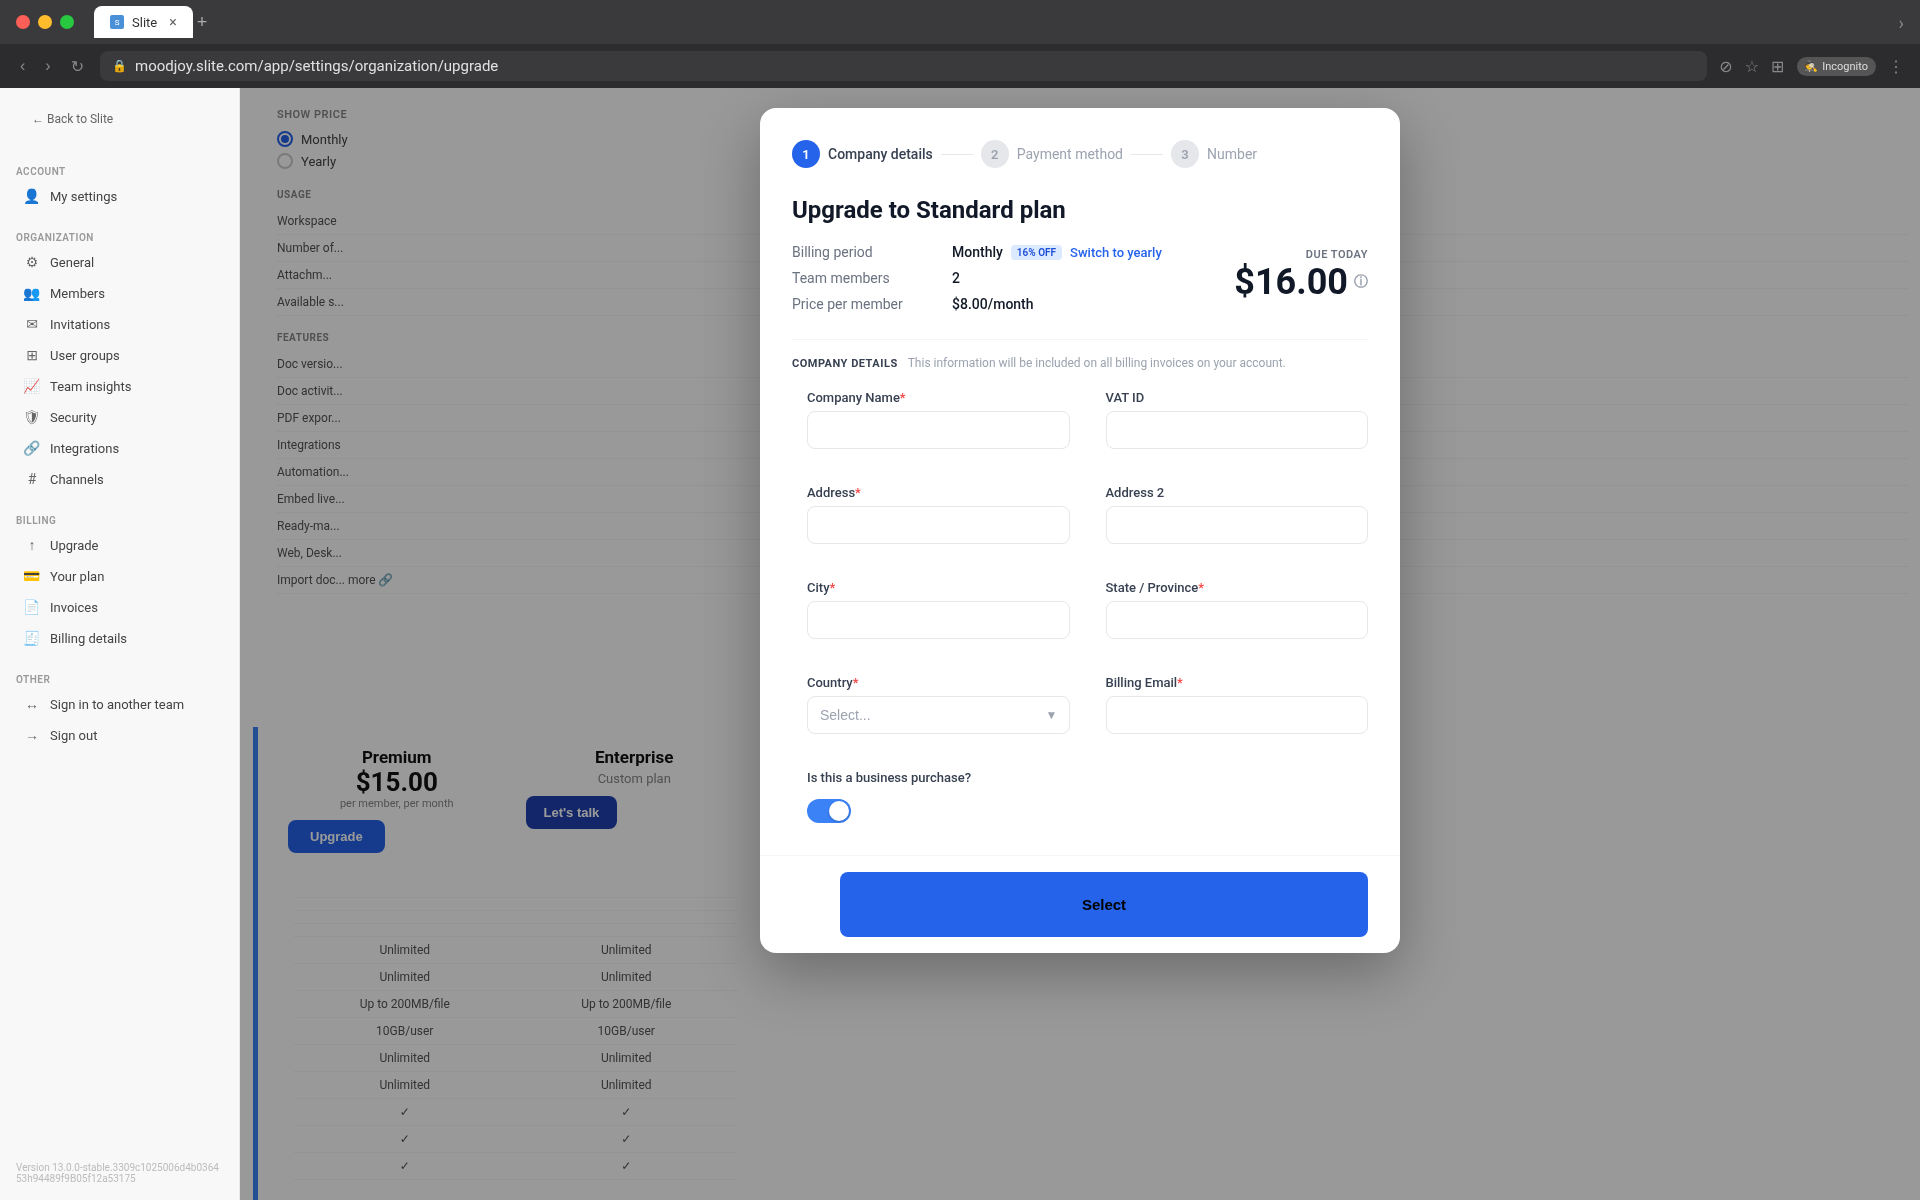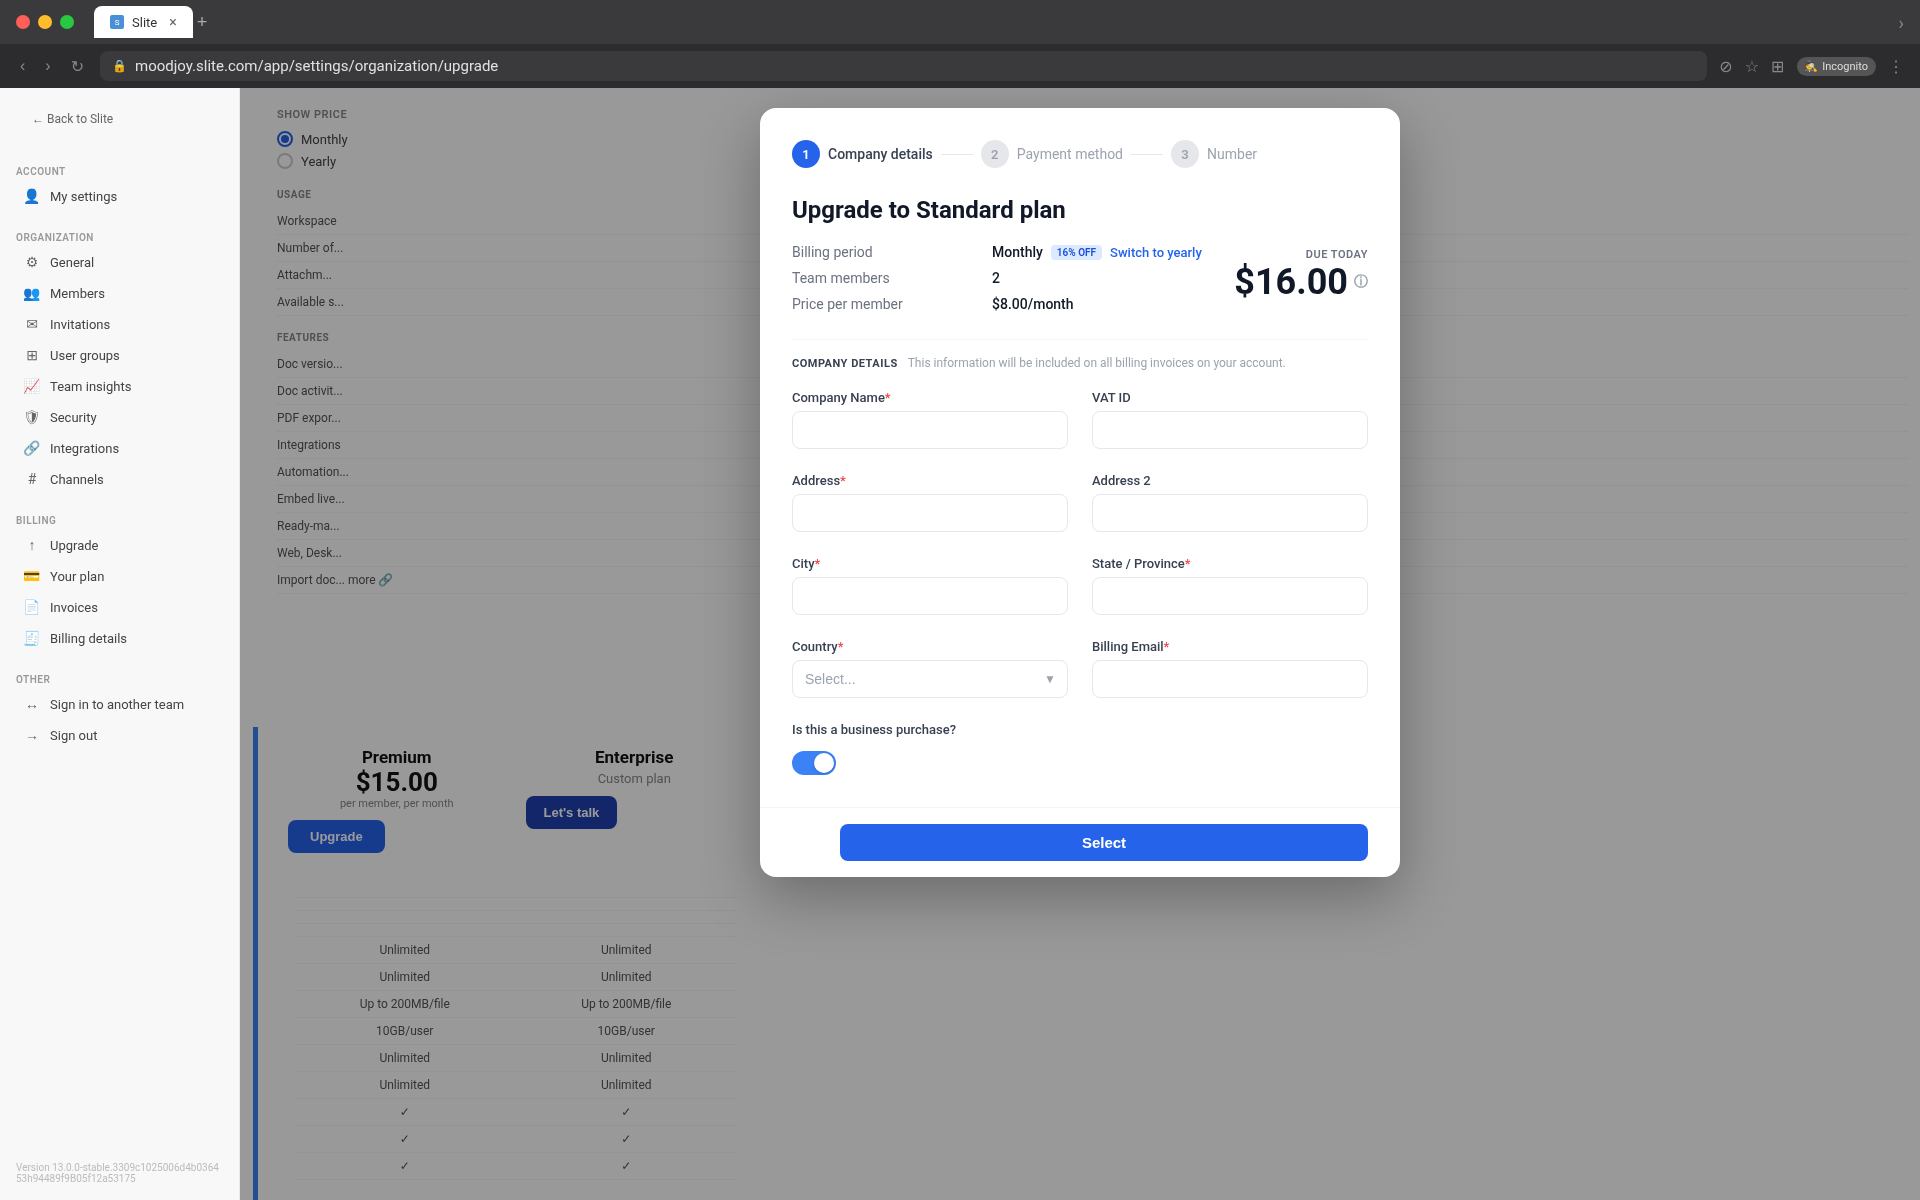--- a/index.html
+++ b/index.html
@@ -259,21 +259,20 @@
       margin-bottom: 20px;
     }
 
     
     .billing-row {
       display: flex;
       align-items: center;
       margin-bottom: 10px;
       font-size: 14px;
       color: #374151;
-      gap: 40px;
     }
     .billing-label {
       width: 160px;
       color: #6b7280;
     }
     .billing-value {
       font-weight: 500;
       color: #111827;
       display: flex;
       align-items: center;
@@ -341,21 +340,22 @@
     }
     .section-subtitle {
       font-size: 12px;
       color: #9ca3af;
     }
 
     
     .form-grid {
       display: grid;
       grid-template-columns: 1fr 1fr;
-      gap: 24px;
+      gap: 36px;
+      margin-left: 15px;
     }
     .form-group {
       display: flex;
       flex-direction: column;
       gap: 6px;
     }
     .form-label {
       font-size: 13px;
       color: #374151;
       font-weight: 500;
@@ -586,24 +586,24 @@
 
     
     .modal-footer {
       padding: 16px 32px;
       border-top: 1px solid #f3f4f6;
       display: flex;
       justify-content: center;
     }
     .select-btn {
       background: #2563eb;
-      color: #ffffff;
+      color: #000000;
       border: none;
       border-radius: 8px;
-      padding: 10px 0;
+      padding: 24px 0;
       width: 100%;
       font-size: 15px;
       font-weight: 600;
       cursor: pointer;
       margin-left: 48px;
     }
   </style>
 </head>
 <body>
 

